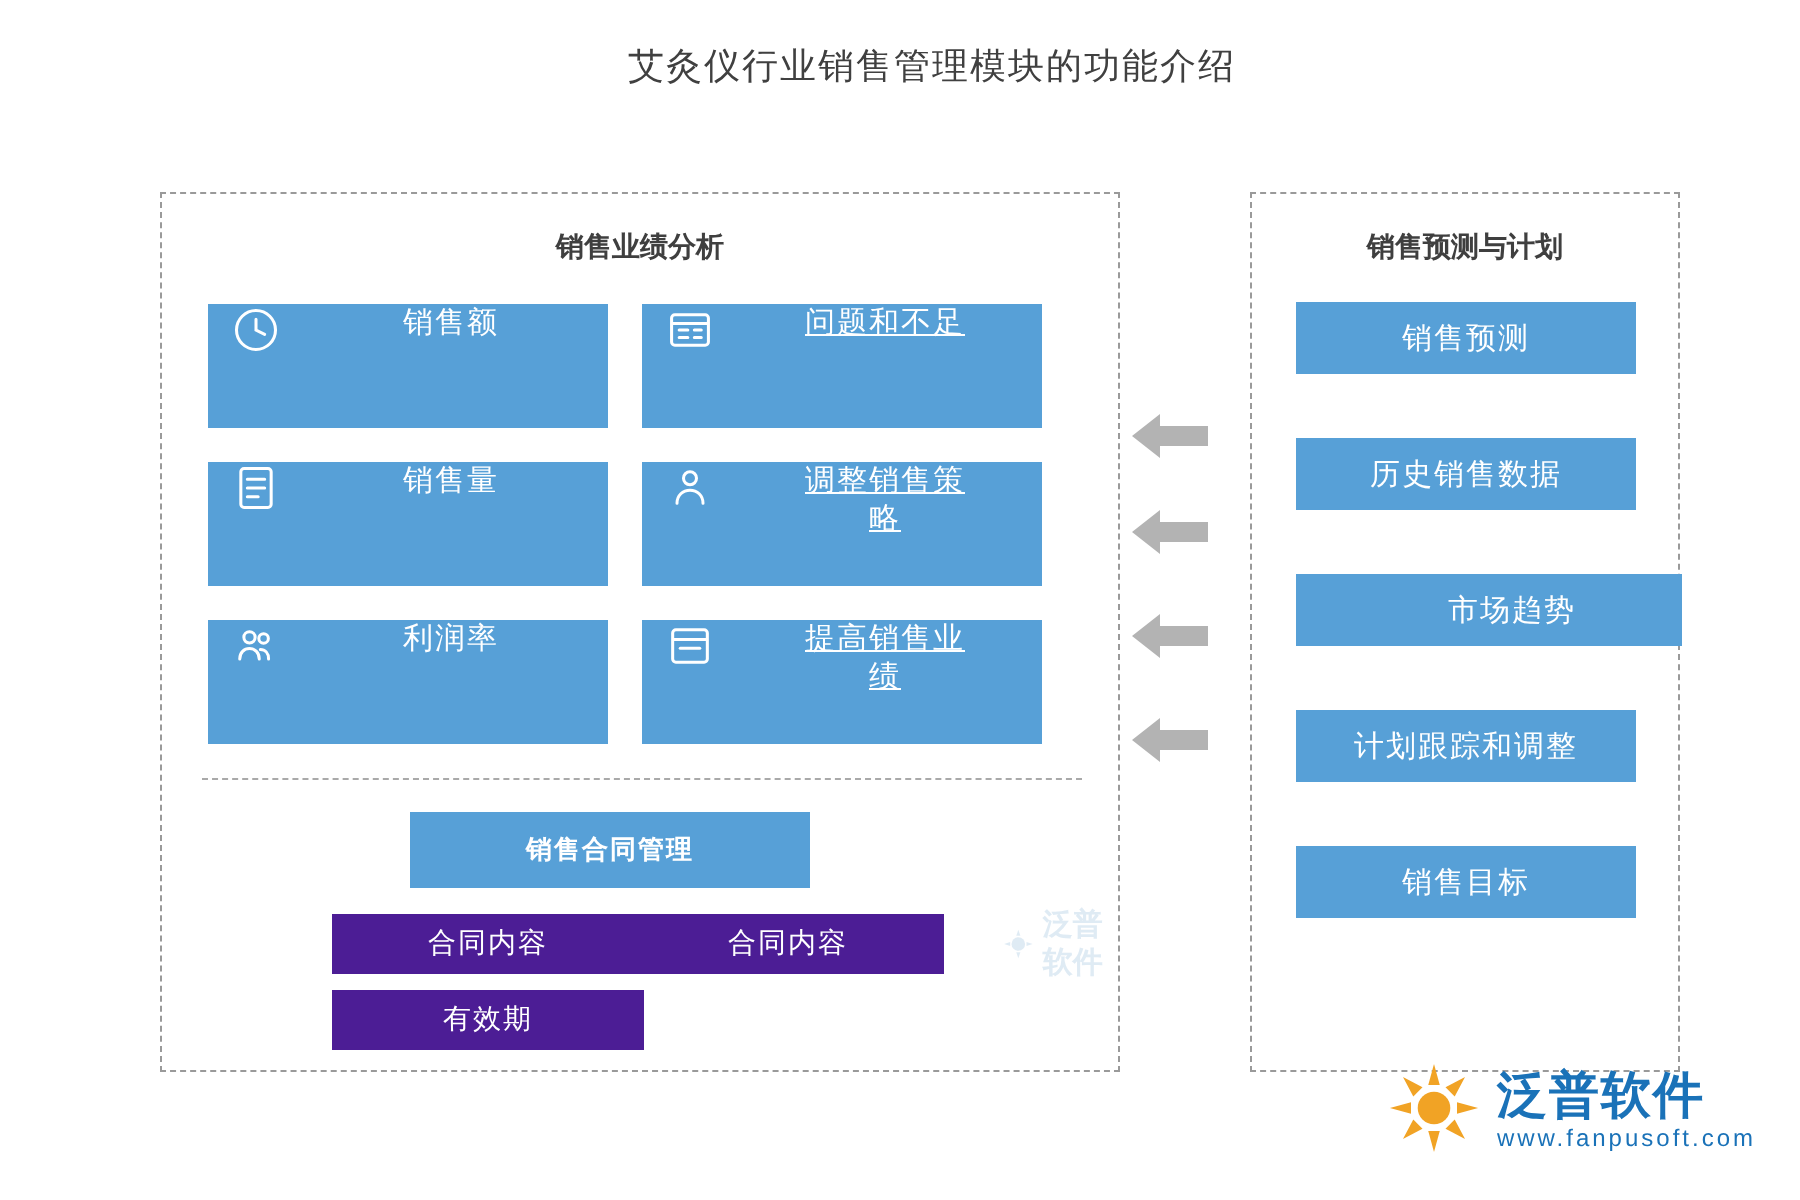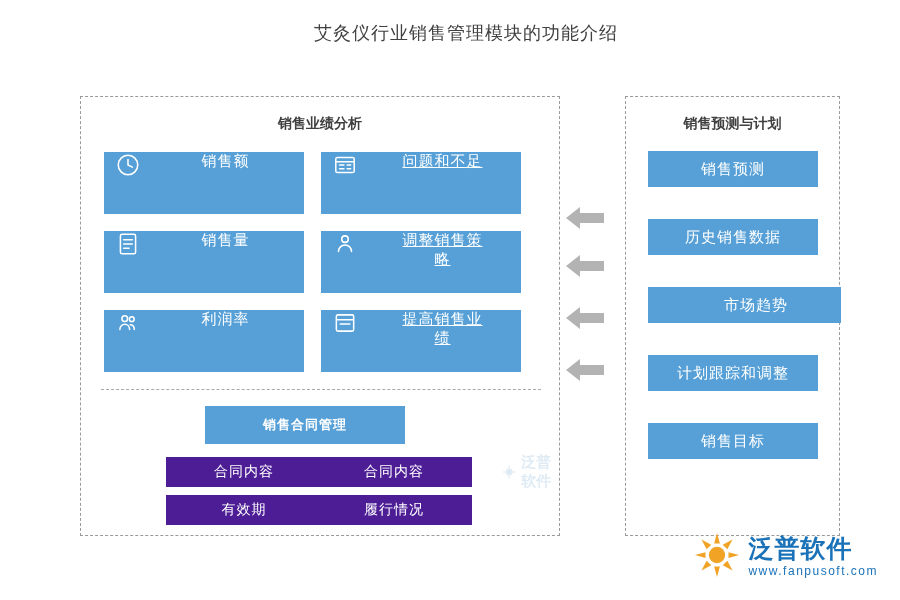--- a/index.html
+++ b/index.html
@@ -282,21 +282,20 @@
     <span class="lbl">提高销售业绩</span>
   </div>
 
   <div class="divider"></div>
 
   <div class="contract-title">销售合同管理</div>
 
   <div class="orange-box ob-c1 ob-r1">合同内容</div>
   <div class="orange-box ob-c2 ob-r1">合同内容</div>
   <div class="orange-box ob-c1 ob-r2">有效期</div>
-  <div class="orange-box ob-c2 ob-r2">履行情况</div>
 
   <div class="watermark-center">
     <svg width="26" height="26" viewBox="0 0 24 24" fill="#8fb8d8">
       <circle cx="12" cy="12" r="5"></circle>
       <path d="M12 1.5 L13.5 6 L10.5 6 Z"></path>
       <path d="M12 22.5 L10.5 18 L13.5 18 Z"></path>
       <path d="M1.5 12 L6 10.5 L6 13.5 Z"></path>
       <path d="M22.5 12 L18 13.5 L18 10.5 Z"></path>
     </svg>
     <span class="wm-text">泛普软件</span>

